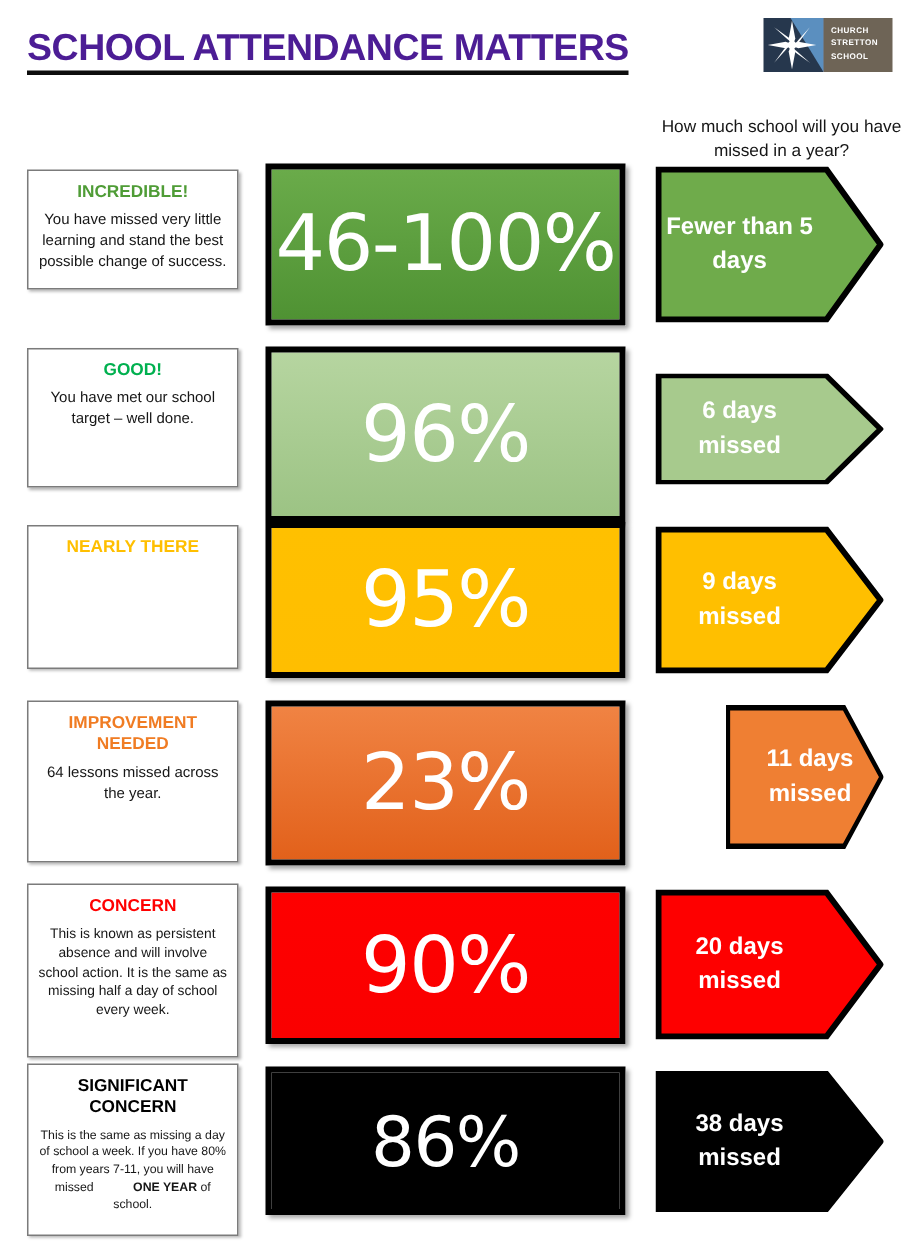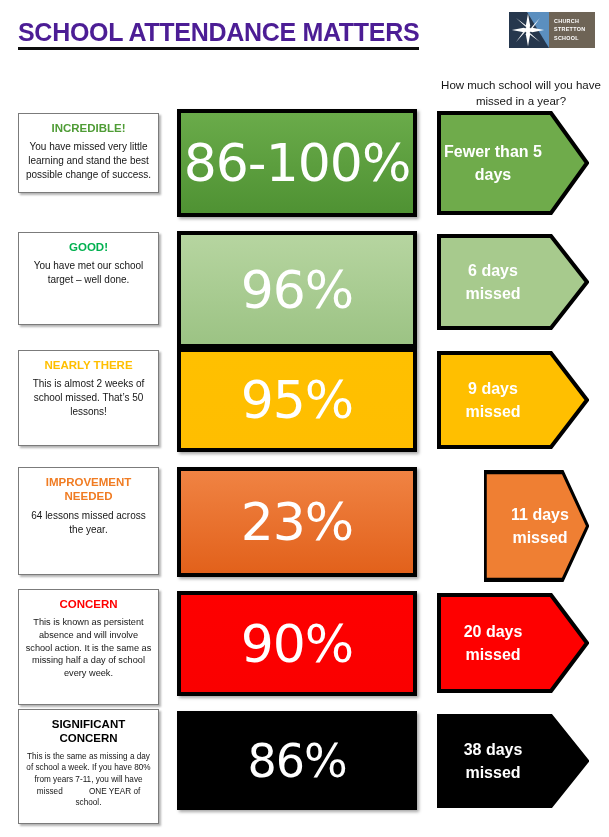--- a/index.html
+++ b/index.html
@@ -106,21 +106,21 @@
     font-weight: bold;
     line-height: 1.25;
     margin-bottom: 5px;
   }
   .info-body {
     font-size: 10px;
     line-height: 1.38;
     color: #161616;
   }
   .info-body.tiny { font-size: 8.2px; line-height: 1.42; }
-  .info-body b { font-weight: normal; padding-left: 24px; }
+  .info-body b { font-weight: bold; padding-left: 24px; }
 
   
   .pct-bar {
     position: absolute;
     left: 177px;
     width: 240px;
     box-sizing: border-box;
     border: 4px solid #000000;
     box-shadow: 2px 2px 3px rgba(0,0,0,0.35);
     display: flex;
@@ -194,52 +194,51 @@
 
 <div id="question-head">How much school will you have missed in a year?</div>
 
 <div id="rows">
     <div class="row">
       <div class="info-box" style="top: 113px; height: 80px;">
         <div class="info-title" style="color: rgb(79, 156, 54); font-size: 11.5px;">INCREDIBLE!</div>
         <div class="info-body" style="font-size: 10px;">You have missed very little learning and stand the best possible change of success.</div>
       </div>
       <div class="pct-bar" style="top: 109px; height: 108px; background: linear-gradient(rgb(106, 171, 74) 0%, rgb(79, 146, 51) 100%);">
-        <div class="pct-text" style="font-size: 52px;">86-100%</div>
+        <div class="pct-text" style="font-size: 52px;">46-100%</div>
       </div>
       <div class="arrow" style="top: 111px; height: 104px;">
         <div class="arrow-shape">
           <svg class="arrow-svg" viewBox="0 0 152 104" preserveAspectRatio="none">
             <polygon points="2,2 114,2 150,52 114,102 2,102" fill="#6fab4b" stroke="#000000" stroke-width="4" stroke-linejoin="miter"></polygon>
           </svg>
           <div class="arrow-label">Fewer than 5<br>days</div>
         </div>
       </div>
     </div>
     <div class="row">
       <div class="info-box" style="top: 232px; height: 93px;">
         <div class="info-title" style="color: rgb(0, 176, 79); font-size: 11.5px;">GOOD!</div>
         <div class="info-body" style="font-size: 10px;">You have met our school target – well done.</div>
       </div>
       <div class="pct-bar" style="top: 231px; height: 117px; background: linear-gradient(rgb(182, 213, 160) 0%, rgb(156, 195, 132) 100%);">
         <div class="pct-text" style="font-size: 52px;">96%</div>
       </div>
-      <div class="arrow" style="top: 234px; height: 96px;">
+      <div class="arrow" style="top: 249px; height: 74px;">
         <div class="arrow-shape">
           <svg class="arrow-svg" viewBox="0 0 152 96" preserveAspectRatio="none">
             <polygon points="2,2 114,2 150,48 114,94 2,94" fill="#a7ca8d" stroke="#000000" stroke-width="4" stroke-linejoin="miter"></polygon>
           </svg>
           <div class="arrow-label">6 days<br>missed</div>
         </div>
       </div>
     </div>
     <div class="row">
       <div class="info-box" style="top: 350px; height: 96px;">
         <div class="info-title" style="color: rgb(255, 191, 0); font-size: 11.5px;">NEARLY THERE</div>
-        <div class="info-body" style="font-size: 10px;">This is almost 2 weeks of school missed. That’s 50 lessons!</div>
       </div>
       <div class="pct-bar" style="top: 348px; height: 104px; background: linear-gradient(rgb(255, 192, 0) 0%, rgb(255, 190, 0) 100%);">
         <div class="pct-text" style="font-size: 52px;">95%</div>
       </div>
       <div class="arrow" style="top: 351px; height: 98px;">
         <div class="arrow-shape">
           <svg class="arrow-svg" viewBox="0 0 152 98" preserveAspectRatio="none">
             <polygon points="2,2 114,2 150,49 114,96 2,96" fill="#ffbf00" stroke="#000000" stroke-width="4" stroke-linejoin="miter"></polygon>
           </svg>
           <div class="arrow-label">9 days<br>missed</div>
@@ -247,21 +246,21 @@
       </div>
     </div>
     <div class="row">
       <div class="info-box" style="top: 467px; height: 108px;">
         <div class="info-title" style="color: rgb(240, 124, 35); font-size: 11.5px;">IMPROVEMENT NEEDED</div>
         <div class="info-body" style="font-size: 10px;">64 lessons missed across the year.</div>
       </div>
       <div class="pct-bar" style="top: 467px; height: 110px; background: linear-gradient(rgb(240, 131, 67) 0%, rgb(226, 97, 27) 100%);">
         <div class="pct-text" style="font-size: 52px;">23%</div>
       </div>
-      <div class="arrow" style="top: 470px; height: 112px; padding-left: 47px;">
+      <div class="arrow" style="top: 470px; height: 96px; padding-left: 47px;">
         <div class="arrow-shape">
           <svg class="arrow-svg" viewBox="0 0 152 104" preserveAspectRatio="none">
             <polygon points="2,2 114,2 150,52 114,102 2,102" fill="#ef7f33" stroke="#000000" stroke-width="4" stroke-linejoin="miter"></polygon>
           </svg>
           <div class="arrow-label">11 days<br>missed</div>
         </div>
       </div>
     </div>
     <div class="row">
       <div class="info-box" style="top: 589px; height: 116px;">

